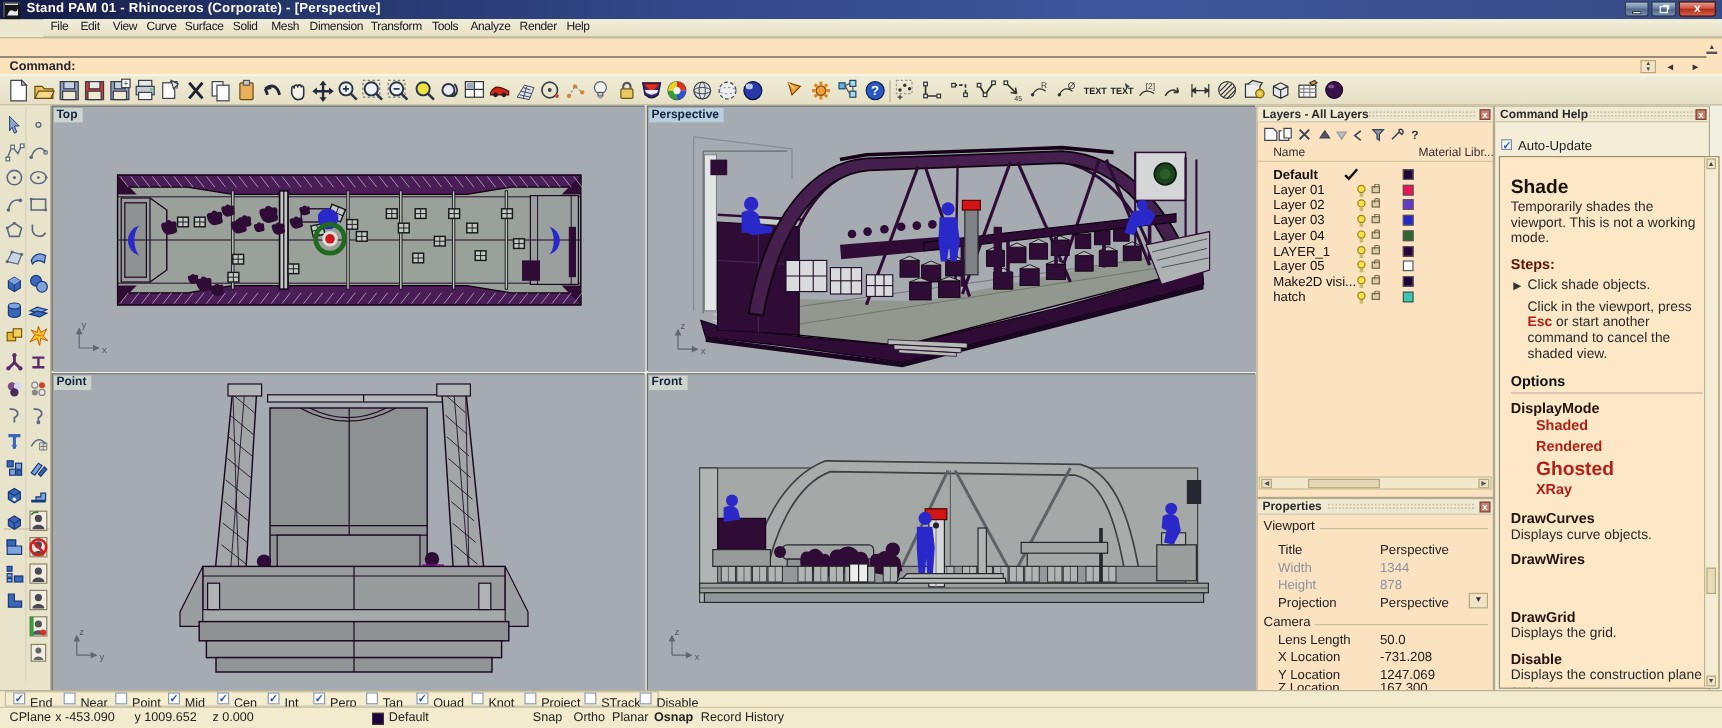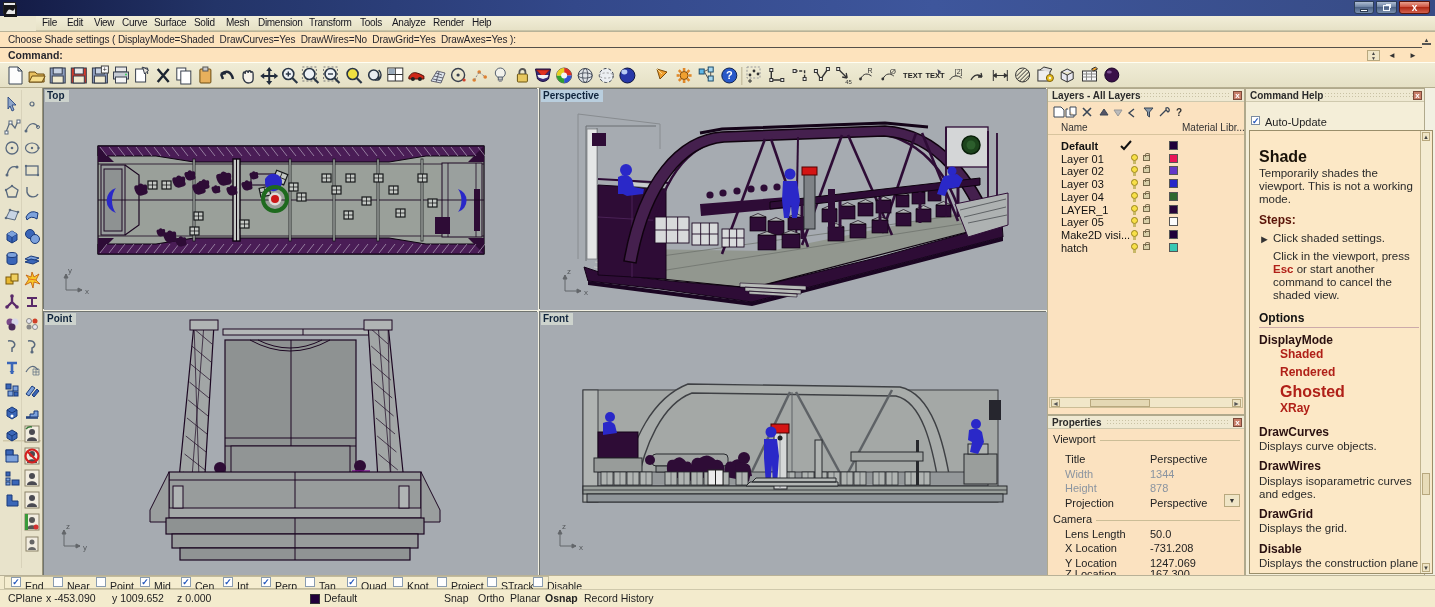--- a/index.html
+++ b/index.html
@@ -51,20 +51,21 @@
 .lock:before{content:"";position:absolute;left:1px;top:-3px;width:3px;height:3px;border:1px solid #77694a;border-bottom:none;border-radius:2px 2px 0 0;}
 .sw{position:absolute;left:121px;top:1px;width:9px;height:9px;border:1px solid #555;}
 </style></head>
 <body>
 <div id="root">
   <div class="abs" id="title">
     <div class="abs" style="left:3px;top:2px;width:13px;height:12px;background:#e8e8e8;border:1px solid #222;"><svg width="13" height="12">
           <path d="M0 0 h13 v12 h-13 z" fill="#16161a"></path>
           <path d="M2 9 Q4 3 7 5 Q10 7 11 3 L11 9 Z" fill="#e8e8e8"></path>
         </svg></div>
+    <div class="abs" id="titletxt">Stand PAM 01 - Rhinoceros (Corporate) - [Perspective]</div>
     <div class="abs" style="left:1354px;top:1px;width:20px;height:13px;background:linear-gradient(180deg,#aebdd2,#6c82a2 45%,#4d6386 50%,#7a90ae);border:1px solid #2d3e57;border-radius:0 0 3px 3px;">
         <div class="abs" style="left:5px;top:7px;width:8px;height:3px;background:#f4f8fc;border:1px solid #2a3a52;"></div>
       </div>
     <div class="abs" style="left:1376px;top:1px;width:21px;height:13px;background:linear-gradient(180deg,#aebdd2,#6c82a2 45%,#4d6386 50%,#7a90ae);border:1px solid #2d3e57;border-radius:0 0 3px 3px;">
         <div class="abs" style="left:6px;top:3px;width:7px;height:6px;background:transparent;border:1px solid #f4f8fc;box-shadow:2px -2px 0 -1px #f4f8fc;"></div>
       </div>
     <div class="abs" style="left:1399px;top:1px;width:31px;height:13px;background:linear-gradient(180deg,#e8a08e,#cf5340 45%,#b02a16 50%,#d4614c);border:1px solid #5c1408;border-radius:0 0 3px 3px;color:#fff;font-weight:bold;font-size:10px;text-align:center;line-height:12px;">x</div>
   </div>
   <div class="abs" id="menubar">
     <span style="left:6px">File</span>
@@ -75,21 +76,20 @@
       <span style="left:158px">Solid</span>
       <span style="left:190px">Mesh</span>
       <span style="left:222px">Dimension</span>
       <span style="left:273px">Transform</span>
       <span style="left:324px">Tools</span>
       <span style="left:356px">Analyze</span>
       <span style="left:397px">Render</span>
       <span style="left:436px">Help</span>
   </div>
   <div class="abs" id="cmd">
-    <div class="abs" id="cmdline1">Choose Shade settings ( DisplayMode=Shaded&nbsp; DrawCurves=Yes&nbsp; DrawWires=No&nbsp; DrawGrid=Yes&nbsp; DrawAxes=Yes ):</div>
     <div class="abs" id="cmdsep"></div>
     <div class="abs" id="cmdline2">Command:</div>
       <div class="abs" style="left:1422px;top:4px;width:9px;height:8px;font-size:6px;color:#444;text-align:center;line-height:8px">▲</div>
       <div class="abs" style="left:1422px;top:11px;width:9px;height:2px;border-top:2px solid #555"></div>
       <div class="abs" style="left:1367px;top:18px;width:13px;height:11px;background:#efe5c6;border:1px solid #b8a87e;font-size:5px;color:#444;text-align:center;line-height:5px">▲<br>▼</div>
       <div class="abs" style="left:1388px;top:19px;font-size:8px;color:#333">◄</div>
       <div class="abs" style="left:1409px;top:19px;font-size:8px;color:#333">►</div>
   </div>
   <div class="abs" id="toolbar"><svg width="1435" height="26" xmlns="http://www.w3.org/2000/svg">
         <g transform="translate(7,4)">
@@ -1149,33 +1149,32 @@
   </div>
   <div class="abs" id="chelp">
     <div class="phead">Command Help<span class="dots" style="left:78px;width:96px"></span><span class="pclose">x</span></div>
     <div class="abs" style="left:5px;top:27px;width:9px;height:9px;background:#fff;border:1px solid #7a8ca0;font-size:9px;line-height:8px;color:#2255bb;font-weight:bold;text-align:center;">✓</div>
     <div class="abs" style="left:19px;top:27px;font-size:11px;color:#222">Auto-Update</div>
     <div class="abs" id="helpbox" style="left:3px;top:41px;width:184px;height:444px;background:#fce8c6;border:1px solid #9a8e6a;overflow:hidden;">
       <div class="abs" style="left:9px;top:17px;font-size:16px;font-weight:bold;color:#1a1208">Shade</div>
       <div class="abs" style="left:9px;top:36px;font-size:11.5px;color:#2a2a2a;line-height:13px;width:160px">Temporarily shades the viewport. This is not a working mode.</div>
       <div class="abs" style="left:9px;top:82px;font-size:12px;font-weight:bold;color:#5a1408">Steps:</div>
       <div class="abs" style="left:9px;top:102px;font-size:11px;color:#333">►</div>
-      <div class="abs" style="left:23px;top:101px;font-size:11.5px;color:#2a2a2a">Click shaded settings.</div>
+      <div class="abs" style="left:23px;top:101px;font-size:11.5px;color:#2a2a2a">Click shade objects.</div>
       <div class="abs" style="left:23px;top:119px;font-size:11.5px;color:#2a2a2a;line-height:13px;white-space:nowrap">Click in the viewport, press<br><b style="color:#b02018">Esc</b> or start another<br>command to cancel the<br>shaded view.</div>
       <div class="abs" style="left:9px;top:180px;font-size:12px;font-weight:bold;color:#101010">Options</div>
       <div class="abs" style="left:9px;top:196px;width:160px;height:1px;background:#caa"></div>
       <div class="abs" style="left:9px;top:202px;font-size:12px;font-weight:bold;color:#2a1010">DisplayMode</div>
       <div class="abs" style="left:30px;top:216px;font-size:12px;font-weight:bold;color:#b02018">Shaded</div>
       <div class="abs" style="left:30px;top:234px;font-size:12px;font-weight:bold;color:#b02018">Rendered</div>
       <div class="abs" style="left:30px;top:252px;font-size:16px;font-weight:bold;color:#b02018">Ghosted</div>
       <div class="abs" style="left:30px;top:270px;font-size:12px;font-weight:bold;color:#b02018">XRay</div>
       <div class="abs" style="left:9px;top:294px;font-size:12px;font-weight:bold;color:#2a1010">DrawCurves</div>
       <div class="abs" style="left:9px;top:309px;font-size:11.5px;color:#2a2a2a">Displays curve objects.</div>
       <div class="abs" style="left:9px;top:328px;font-size:12px;font-weight:bold;color:#2a1010">DrawWires</div>
-      <div class="abs" style="left:9px;top:344px;font-size:11.5px;color:#2a2a2a;line-height:13px;width:164px">Displays isoparametric curves and edges.</div>
       <div class="abs" style="left:9px;top:376px;font-size:12px;font-weight:bold;color:#2a1010">DrawGrid</div>
       <div class="abs" style="left:9px;top:391px;font-size:11.5px;color:#2a2a2a">Displays the grid.</div>
       <div class="abs" style="left:9px;top:411px;font-size:12px;font-weight:bold;color:#2a1010">Disable</div>
       <div class="abs" style="left:9px;top:426px;font-size:11.5px;color:#2a2a2a;line-height:13px;width:164px">Displays the construction plane axes.</div>
     </div>
     <div class="abs" style="left:174px;top:42px;width:11px;height:442px;background:#f4ecd2;border-left:1px solid #c0b48e;">
       <div class="abs" style="left:1px;top:1px;width:8px;height:9px;background:#efe5c6;border:1px solid #b8a87e;font-size:6px;text-align:center;line-height:8px;color:#444">▲</div>
       <div class="abs" style="left:1px;bottom:1px;width:8px;height:9px;background:#efe5c6;border:1px solid #b8a87e;font-size:6px;text-align:center;line-height:8px;color:#444">▼</div>
       <div class="abs" style="left:1px;top:342px;width:8px;height:22px;background:#e8dcb8;border:1px solid #b8a87e;"></div>
     </div>

